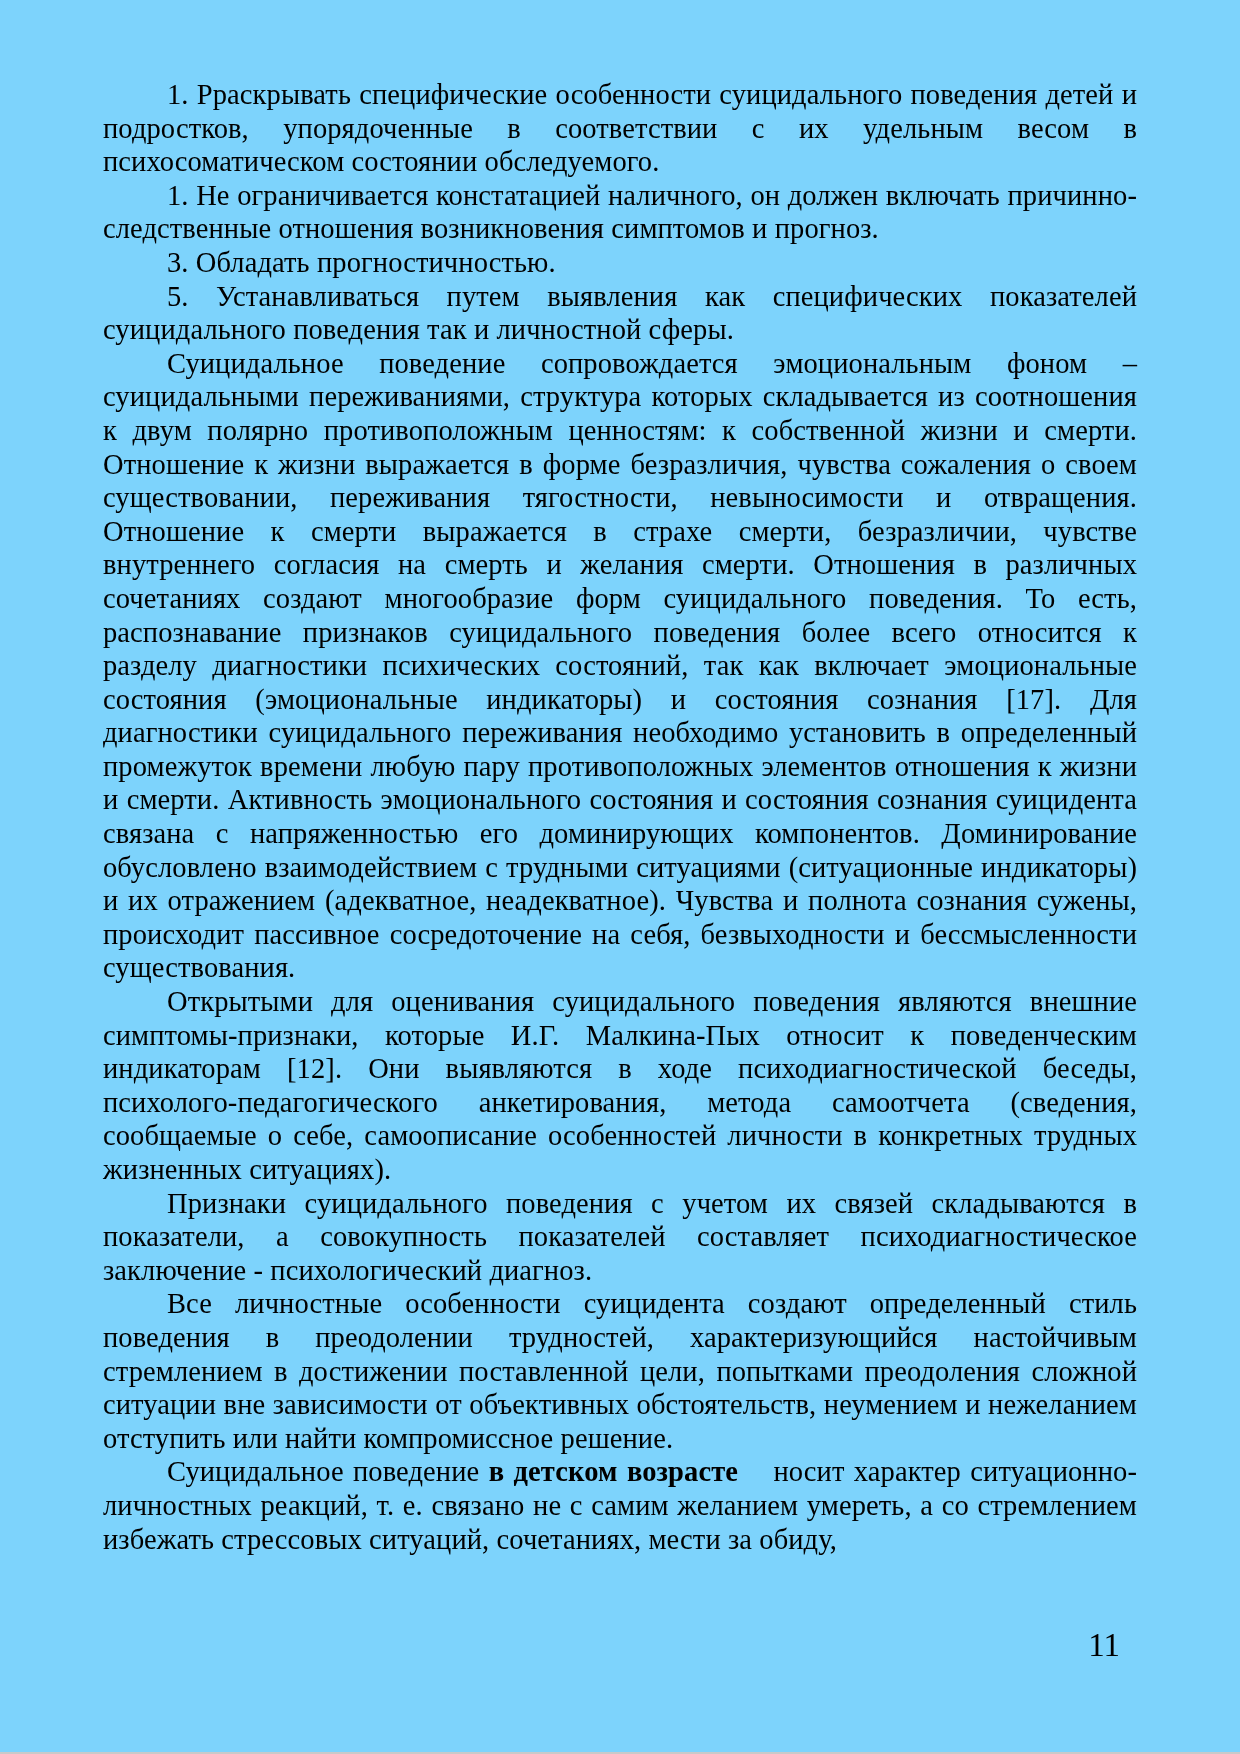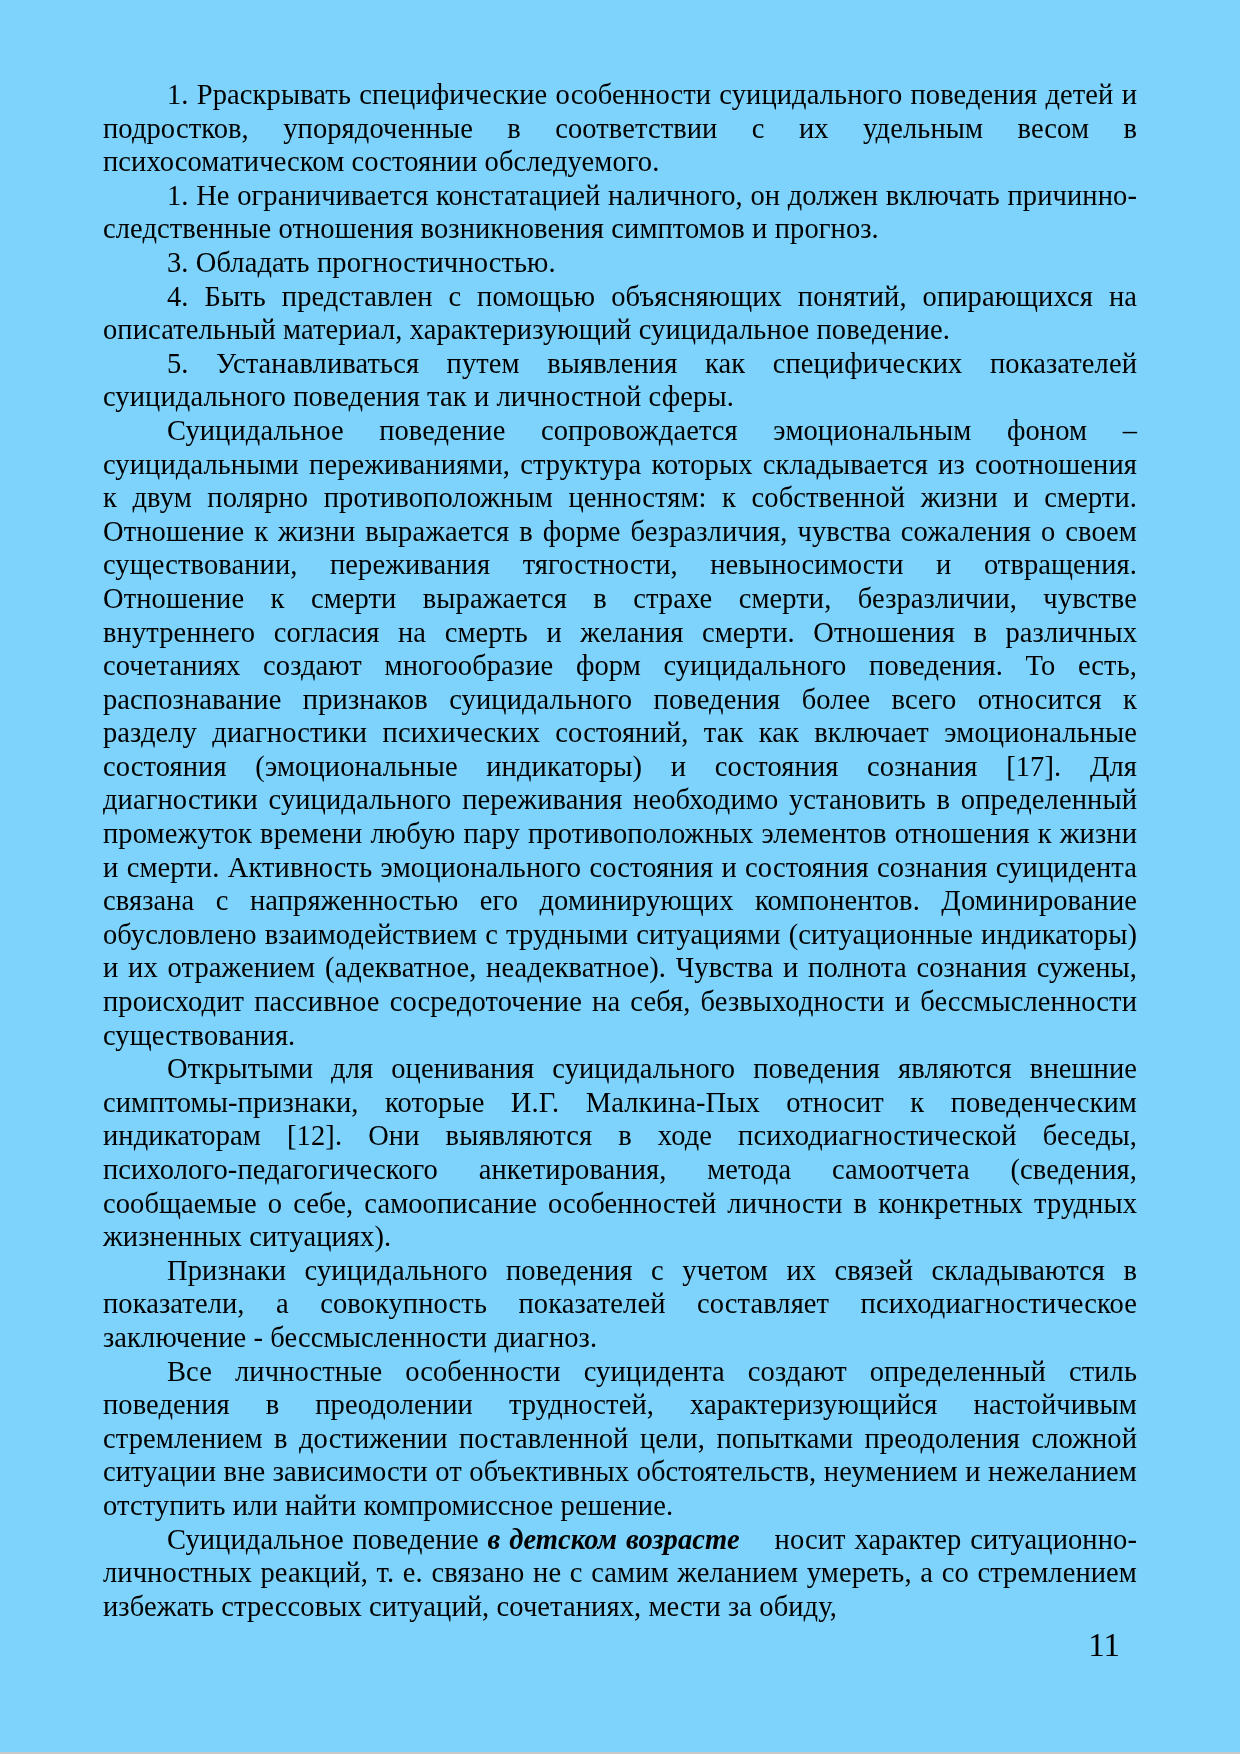--- a/index.html
+++ b/index.html
@@ -26,21 +26,20 @@
     text-align: justify;
     letter-spacing: 0.1px;
   }
   .text-block p {
     margin: 0;
     padding: 0;
     text-indent: 64px;
   }
   .bold-italic {
     font-weight: bold;
-    font-style: italic;
   }
   .gap-wide {
     display: inline-block;
     width: 26px;
   }
   .page-number {
     position: absolute;
     top: 1630px;
     right: 120px;
     font-size: 33px;
@@ -57,25 +56,24 @@
   }
 </style>
 </head>
 <body>
 
 <div class="page">
   <div class="text-block">
     <p>1. Рраскрывать специфические особенности суицидального поведения детей и подростков, упорядоченные в соответствии с их удельным весом в психосоматическом состоянии обследуемого.</p>
     <p>1. Не ограничивается констатацией наличного, он должен включать причинно-следственные отношения возникновения симптомов и прогноз.</p>
     <p>3. Обладать прогностичностью.</p>
-    <p>4. Быть представлен с помощью объясняющих понятий, опирающихся на описательный материал, характеризующий суицидальное поведение.</p>
     <p>5. Устанавливаться путем выявления как специфических показателей суицидального поведения так и личностной сферы.</p>
     <p>Суицидальное поведение сопровождается эмоциональным фоном – суицидальными переживаниями, структура которых складывается из соотношения к двум полярно противоположным ценностям: к собственной жизни и смерти. Отношение к жизни выражается в форме безразличия, чувства сожаления о своем существовании, переживания тягостности, невыносимости и отвращения. Отношение к смерти выражается в страхе смерти, безразличии, чувстве внутреннего согласия на смерть и желания смерти. Отношения в различных сочетаниях создают многообразие форм суицидального поведения. То есть, распознавание признаков суицидального поведения более всего относится к разделу диагностики психических состояний, так как включает эмоциональные состояния (эмоциональные индикаторы) и состояния сознания [17]. Для диагностики суицидального переживания необходимо установить в определенный промежуток времени любую пару противоположных элементов отношения к жизни и смерти. Активность эмоционального состояния и состояния сознания суицидента связана с напряженностью его доминирующих компонентов. Доминирование обусловлено взаимодействием с трудными ситуациями (ситуационные индикаторы) и их отражением (адекватное, неадекватное). Чувства и полнота сознания сужены, происходит пассивное сосредоточение на себя, безвыходности и бессмысленности существования.</p>
     <p>Открытыми для оценивания суицидального поведения являются внешние симптомы-признаки, которые И.Г. Малкина-Пых относит к поведенческим индикаторам [12]. Они выявляются в ходе психодиагностической беседы, психолого-педагогического анкетирования, метода самоотчета (сведения, сообщаемые о себе, самоописание особенностей личности в конкретных трудных жизненных ситуациях).</p>
-    <p>Признаки суицидального поведения с учетом их связей складываются в показатели, а совокупность показателей составляет психодиагностическое заключение - бессмысленности диагноз.</p>
+    <p>Признаки суицидального поведения с учетом их связей складываются в показатели, а совокупность показателей составляет психодиагностическое заключение - психологический диагноз.</p>
     <p>Все личностные особенности суицидента создают определенный стиль поведения в преодолении трудностей, характеризующийся настойчивым стремлением в достижении поставленной цели, попытками преодоления сложной ситуации вне зависимости от объективных обстоятельств, неумением и нежеланием отступить или найти компромиссное решение.</p>
     <p><span>Суицидальное поведение </span><span class="bold-italic">в детском возрасте</span><span class="gap-wide"></span><span> носит характер ситуационно-личностных реакций, т. е. связано не с самим желанием умереть, а со стремлением избежать стрессовых ситуаций, сочетаниях, мести за обиду,</span></p>
   </div>
 
   <div class="page-number">11</div>
 
   <div class="scan-edge"></div>
 </div>
 
 </body></html>

